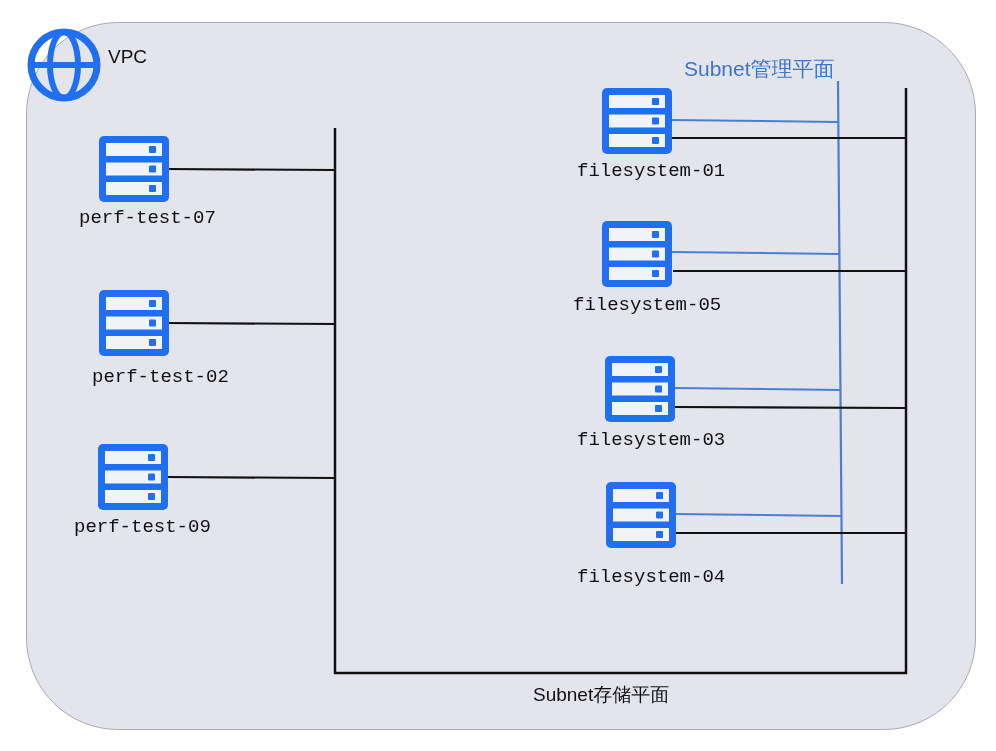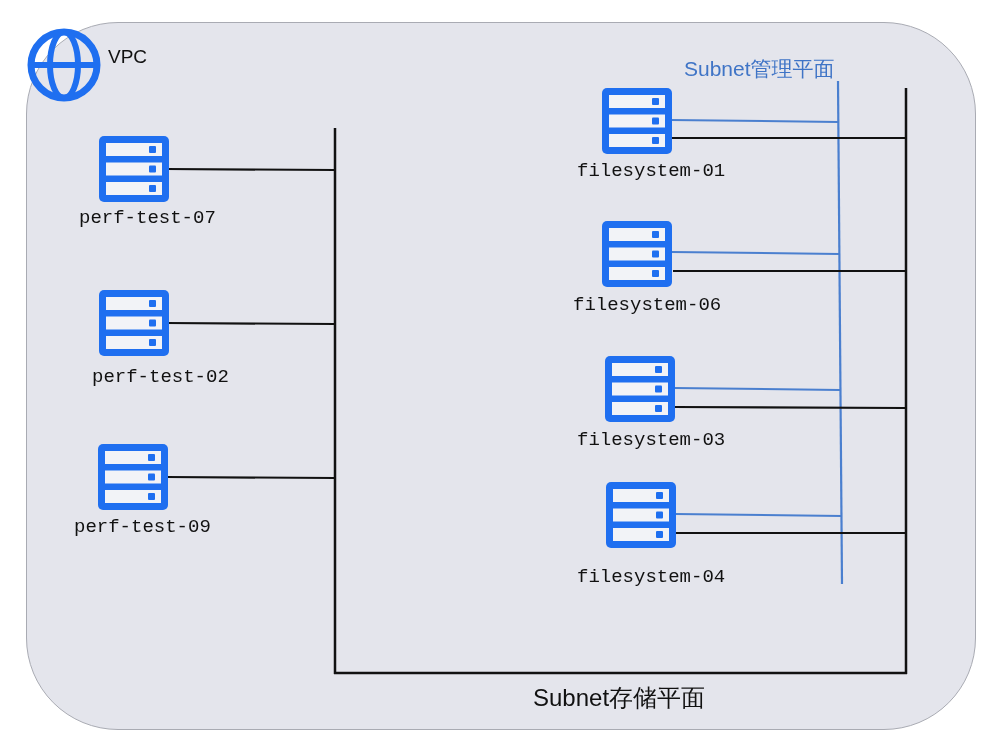--- a/index.html
+++ b/index.html
@@ -6,21 +6,21 @@
   body { width: 996px; height: 751px; position: relative; overflow: hidden;
          font-family: "Liberation Sans", "DejaVu Sans", sans-serif; }
   .frame { position: absolute; left: 26px; top: 22px; width: 950px; height: 708px;
            background: #e4e5ec; border: 1px solid #a9abb3; border-radius: 92px; box-sizing: border-box; }
   svg.wires { position: absolute; left: 0; top: 0; width: 996px; height: 751px; }
   .globe { position: absolute; left: 26px; top: 27px; width: 76px; height: 76px; }
   .vpc-label { position: absolute; left: 108px; top: 46px; font-size: 19px; color: #111; }
   .server { position: absolute; width: 70px; height: 66px; }
   .node-label { position: absolute; font-size: 19px; color: #111; white-space: nowrap; font-family: Liberation Mono, monospace; }
   .plane-label-mgmt { position: absolute; left: 684px; top: 55px; font-size: 21px; color: #3f74c6; }
-  .plane-label-stor { position: absolute; left: 533px; top: 682px; font-size: 24px; color: #111; }
+  .plane-label-stor { position: absolute; left: 533px; top: 682px; font-size: 19px; color: #111; }
 </style>
 </head>
 <body>
 
 <div class="frame"></div>
 
 <svg class="wires" viewBox="0 0 996 751">
 
   <line x1="335" y1="128" x2="335" y2="674" stroke="#111" stroke-width="2.5"></line>
   <line x1="334" y1="673" x2="907" y2="673" stroke="#111" stroke-width="2.5"></line>
@@ -109,21 +109,21 @@
   <svg viewBox="0 0 70 66" width="70" height="66">
     <rect x="0" y="0" width="70" height="66" rx="5" fill="#1f6ff0"></rect>
     <rect x="7" y="7" width="56" height="13" fill="#f2f3f7"></rect>
     <rect x="7" y="26.5" width="56" height="13" fill="#f2f3f7"></rect>
     <rect x="7" y="46" width="56" height="13" fill="#f2f3f7"></rect>
     <rect x="50" y="10" width="7" height="7" rx="1" fill="#1f6ff0"></rect>
     <rect x="50" y="29.5" width="7" height="7" rx="1" fill="#1f6ff0"></rect>
     <rect x="50" y="49" width="7" height="7" rx="1" fill="#1f6ff0"></rect>
   </svg>
 </div>
-<div class="node-label" style="left:573px;top:294px;">filesystem-06</div>
+<div class="node-label" style="left:573px;top:294px;">filesystem-05</div>
 
 <div class="server" style="left:605px;top:356px;">
   <svg viewBox="0 0 70 66" width="70" height="66">
     <rect x="0" y="0" width="70" height="66" rx="5" fill="#1f6ff0"></rect>
     <rect x="7" y="7" width="56" height="13" fill="#f2f3f7"></rect>
     <rect x="7" y="26.5" width="56" height="13" fill="#f2f3f7"></rect>
     <rect x="7" y="46" width="56" height="13" fill="#f2f3f7"></rect>
     <rect x="50" y="10" width="7" height="7" rx="1" fill="#1f6ff0"></rect>
     <rect x="50" y="29.5" width="7" height="7" rx="1" fill="#1f6ff0"></rect>
     <rect x="50" y="49" width="7" height="7" rx="1" fill="#1f6ff0"></rect>

